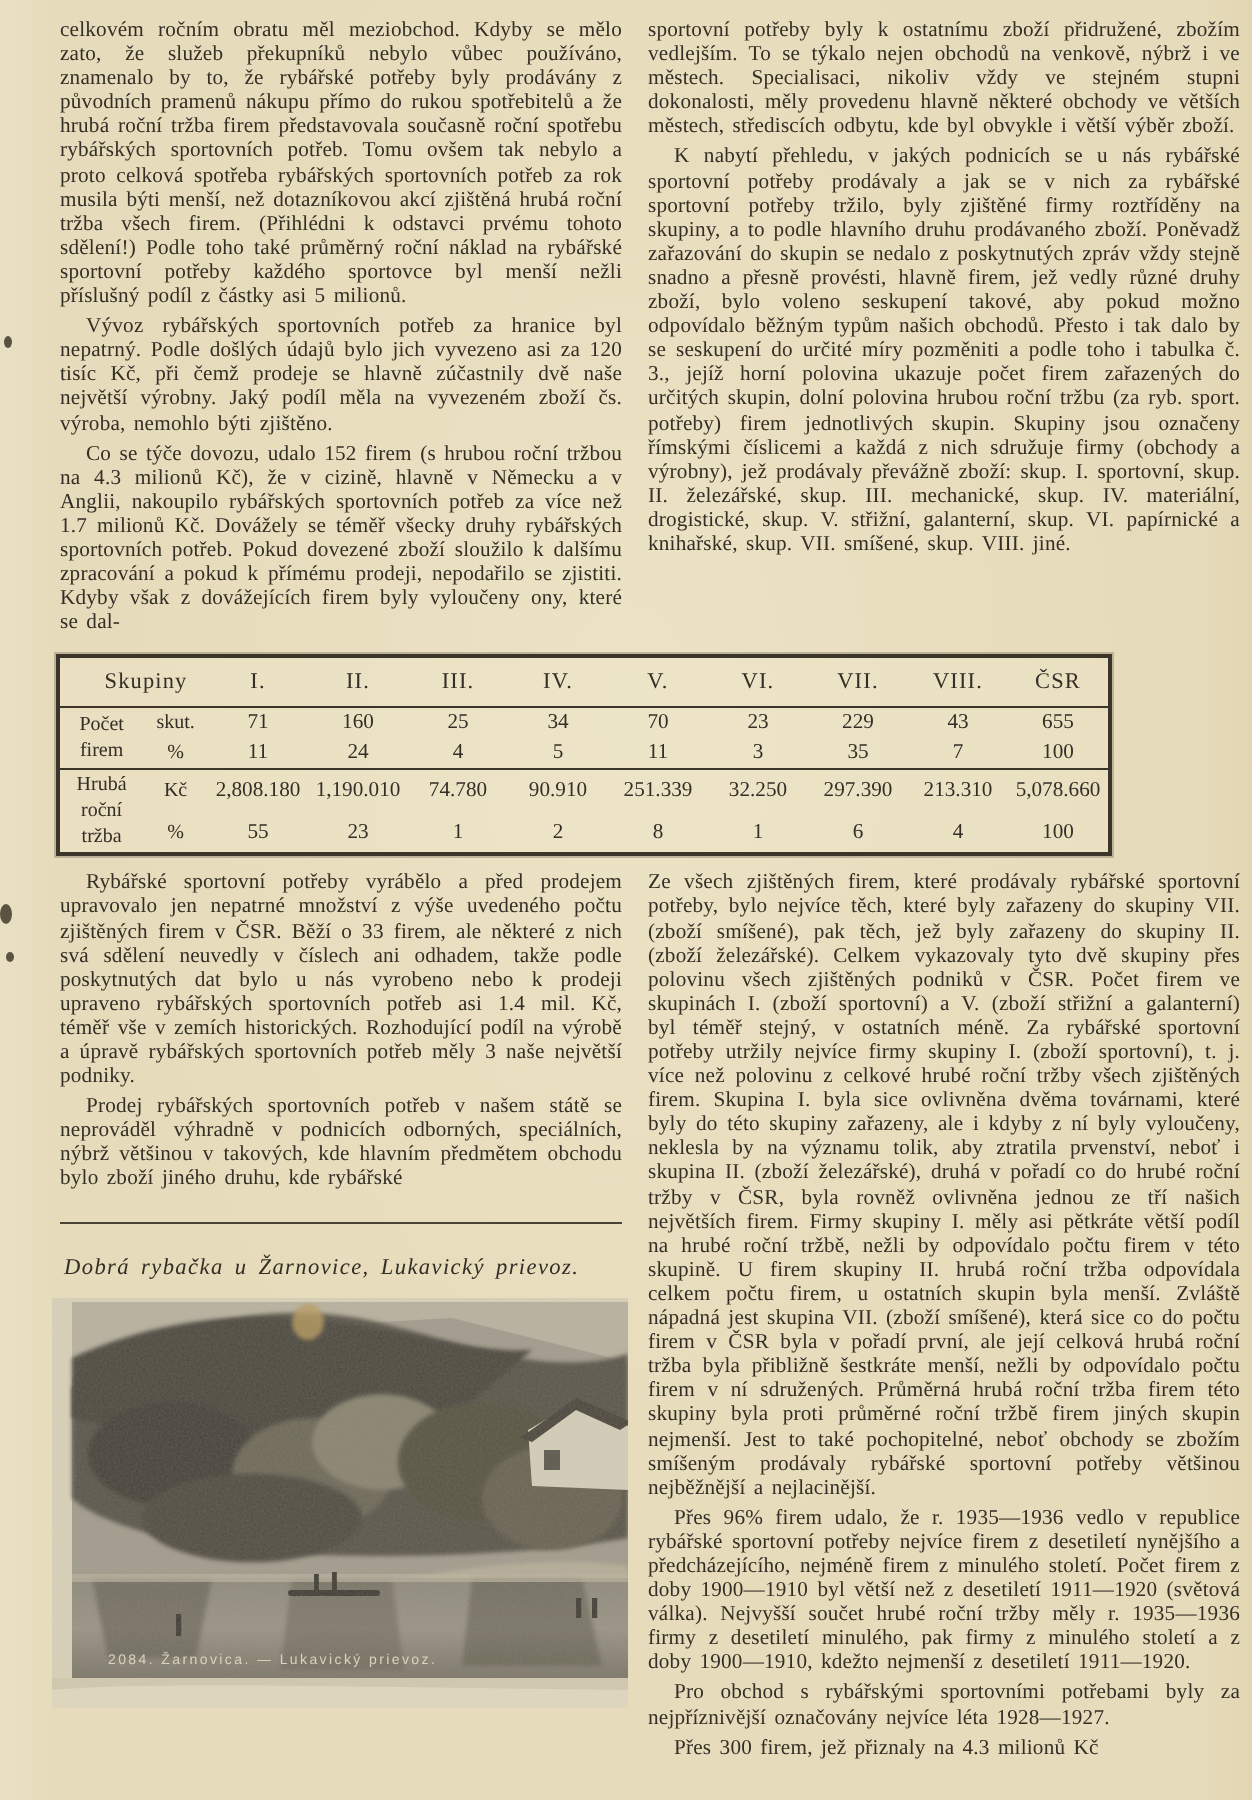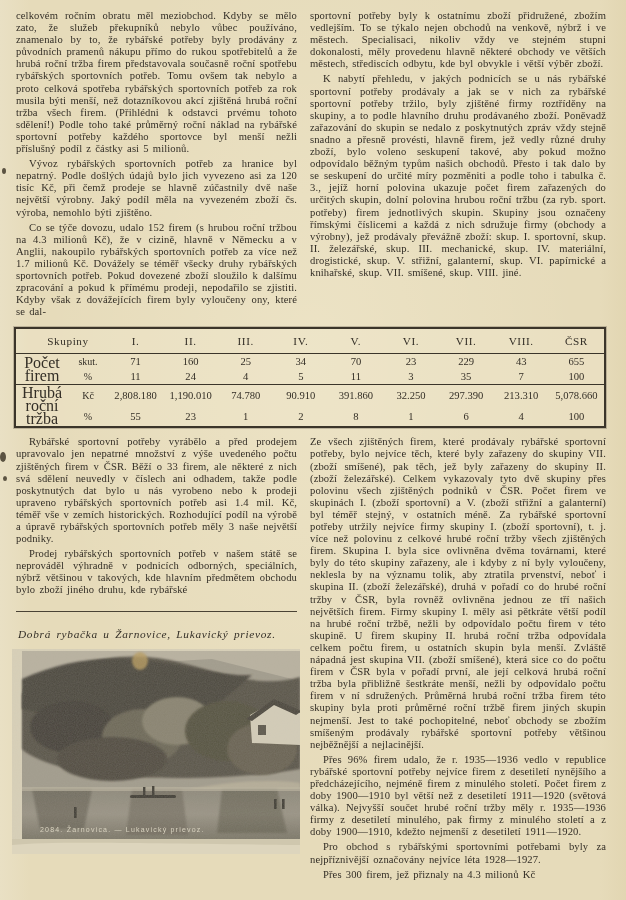--- a/index.html
+++ b/index.html
@@ -9,54 +9,54 @@
     font-family:"Liberation Serif","DejaVu Serif",serif;
     color:#332e26;
   }
   .page{
     position:relative;width:626px;height:900px;overflow:hidden;
     background:
       radial-gradient(ellipse at 50% 40%, rgba(255,250,230,.25) 0%, rgba(0,0,0,0) 60%),
       linear-gradient(90deg,#e9e0c4 0,#e6dbba 30px,#e6dbba 600px,#e2d6b2 626px),
       #e6dbba;
     box-sizing:border-box;
-    padding:10px 6px 0 16px;
+    padding:10px 6px 0 30px;
   }
   .cols{display:flex;gap:13px;}
   .col-left{width:281px;flex:0 0 281px;}
   .col-right{width:296px;flex:0 0 296px;}
   p.body-text{
     margin:0 0 3px 0;
     font-size:10.6px;line-height:12.1px;
     text-align:justify;
     text-indent:13px;
     word-spacing:1.4px;
     letter-spacing:.1px;
   }
   p.no-indent{text-indent:0;}
   
   .table-block{margin:6px 0 8px -2px;width:592px;}
   .tab-caption{
     text-align:center;font-size:10.5px;letter-spacing:1px;
     margin:2px 0 3px 0;word-spacing:2px;
   }
   table.t3{
-    width:592px;border-collapse:collapse;
+    width:528px;border-collapse:collapse;
     border:2.5px solid #3b352a;
     background:rgba(240,232,205,.35);
     box-shadow:0 0 0 1px rgba(59,53,42,.25);
     font-size:10.6px;
   }
   table.t3 th, table.t3 td{
     padding:1px 2px;font-weight:normal;text-align:center;
     line-height:13px;
   }
   table.t3 thead th{padding:6px 2px 5px 2px;font-size:11.2px;letter-spacing:.6px;}
   th.skupiny{text-align:left;padding-left:14px !important;}
-  td.rowlabel{text-align:left;padding-left:8px;width:48px;line-height:11.5px;font-size:16px;}
+  td.rowlabel{text-align:left;padding-left:8px;width:48px;line-height:11.5px;font-size:10px;}
   td.unit{text-align:left;padding-left:4px;width:36px;font-size:10px;}
   tr.rule-top td{border-top:1.2px solid #3b352a;}
   tr.rule-heavy td{border-top:1.6px solid #3b352a;text-align:center;}
   td.num{min-width:46px;}
   
   .caption-rule{border:0;border-top:1.1px solid #4a4335;margin:14px 0 7px 0;width:281px;}
   .photo-caption{
     font-style:italic;font-size:11.3px;letter-spacing:.7px;word-spacing:2px;
     margin:16px 0 9px 2px;
   }
@@ -122,21 +122,21 @@
           <td class="num">7</td>
           <td class="num">100</td>
         </tr>
         <tr class="rule-heavy">
           <td class="rowlabel" rowspan="2">Hrubá roční tržba</td>
           <td class="unit">Kč</td>
           <td class="num">2,808.180</td>
           <td class="num">1,190.010</td>
           <td class="num">74.780</td>
           <td class="num">90.910</td>
-          <td class="num">391.860</td>
+          <td class="num">251.339</td>
           <td class="num">32.250</td>
           <td class="num">297.390</td>
           <td class="num">213.310</td>
           <td class="num">5,078.660</td>
         </tr>
         <tr>
           <td class="unit">%</td>
           <td class="num">55</td>
           <td class="num">23</td>
           <td class="num">1</td>

